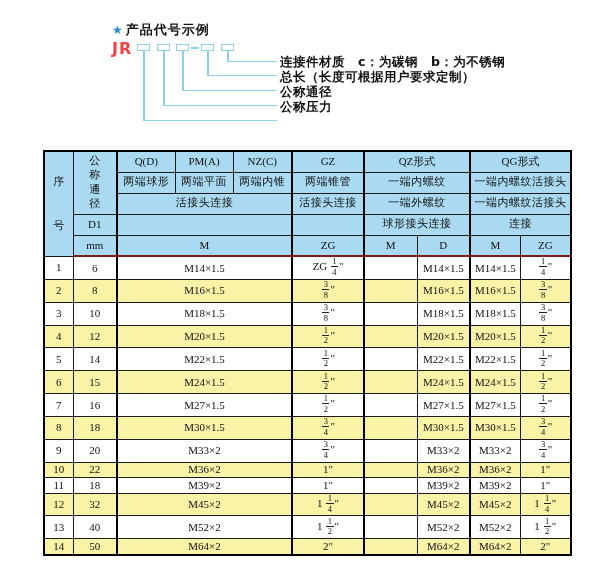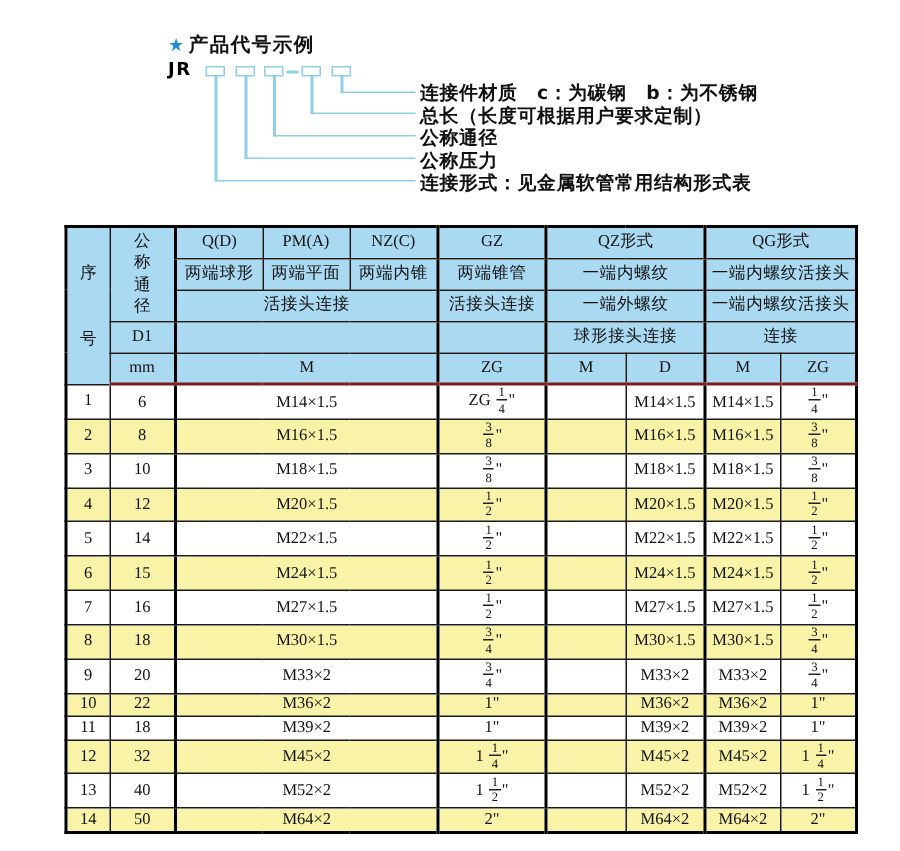--- a/index.html
+++ b/index.html
@@ -3,21 +3,21 @@
 <meta charset="utf-8">
 <style>
   html,body{margin:0;padding:0;background:#fff;}
   .canvas{position:relative;width:600px;height:567px;background:#ffffff;overflow:hidden;
           font-family:"DejaVu Sans",sans-serif;color:#111;border-radius:21px;}
 
   
   .diagram{position:absolute;left:0;top:0;width:600px;height:150px;}
   .dg-heading{position:absolute;left:112px;top:21px;font-size:13px;font-weight:bold;color:#111;letter-spacing:1px;}
   .dg-heading .star{color:#1E8FD5;margin-right:2px;font-size:12px;}
-  .dg-prefix{position:absolute;left:112px;top:39px;font-size:12px;font-weight:bold;color:#000000;letter-spacing:1px;}
+  .dg-prefix{position:absolute;left:112px;top:39px;font-size:16px;font-weight:bold;color:#ef4444;letter-spacing:1px;}
   .code-box{position:absolute;top:44px;width:11px;height:5px;border:1.5px solid #8FCFE8;background:#fff;}
   .b1{left:137px}.b2{left:157px}.b3{left:176px}.b4{left:201px}.b5{left:221px}
   .code-dash{position:absolute;left:191px;top:47px;width:8px;height:1.5px;background:#8FCFE8;}
   .lead{position:absolute;background:#8FCFE8;}
   .lv{width:1.5px;} .lh{height:1.5px;}
   .dg-label{position:absolute;left:280px;font-size:12.5px;font-weight:600;color:#111;white-space:nowrap;letter-spacing:0.5px;}
 
   
   .tbl-title{position:absolute;left:33px;top:125px;font-family:"DejaVu Serif",serif;
              font-weight:bold;font-size:17.5px;color:#000;letter-spacing:2.5px;}
@@ -70,21 +70,20 @@
     <div class="lead lh" style="left:182px;top:89.5px;width:95px;"></div>
     <div class="lead lv" style="left:207px;top:50px;height:26px;"></div>
     <div class="lead lh" style="left:207px;top:74.5px;width:70px;"></div>
     <div class="lead lv" style="left:227px;top:50px;height:12px;"></div>
     <div class="lead lh" style="left:227px;top:60.5px;width:50px;"></div>
 
     <div class="dg-label" style="top:69px;">总长（长度可根据用户要求定制）</div>
     <div class="dg-label" style="top:54px;">连接件材质　c：为碳钢　b：为不锈钢</div>
     <div class="dg-label" style="top:84px;">公称通径</div>
     <div class="dg-label" style="top:99px;">公称压力</div>
-    <div class="dg-label" style="top:114px;">连接形式：见金属软管常用结构形式表</div>
   </div>
 
 
   <div class="tbl-wrap">
     <table class="ref">
       <colgroup>
         <col style="width:29px">
           <col style="width:44px">
         <col style="width:58px">
           <col style="width:58px">

